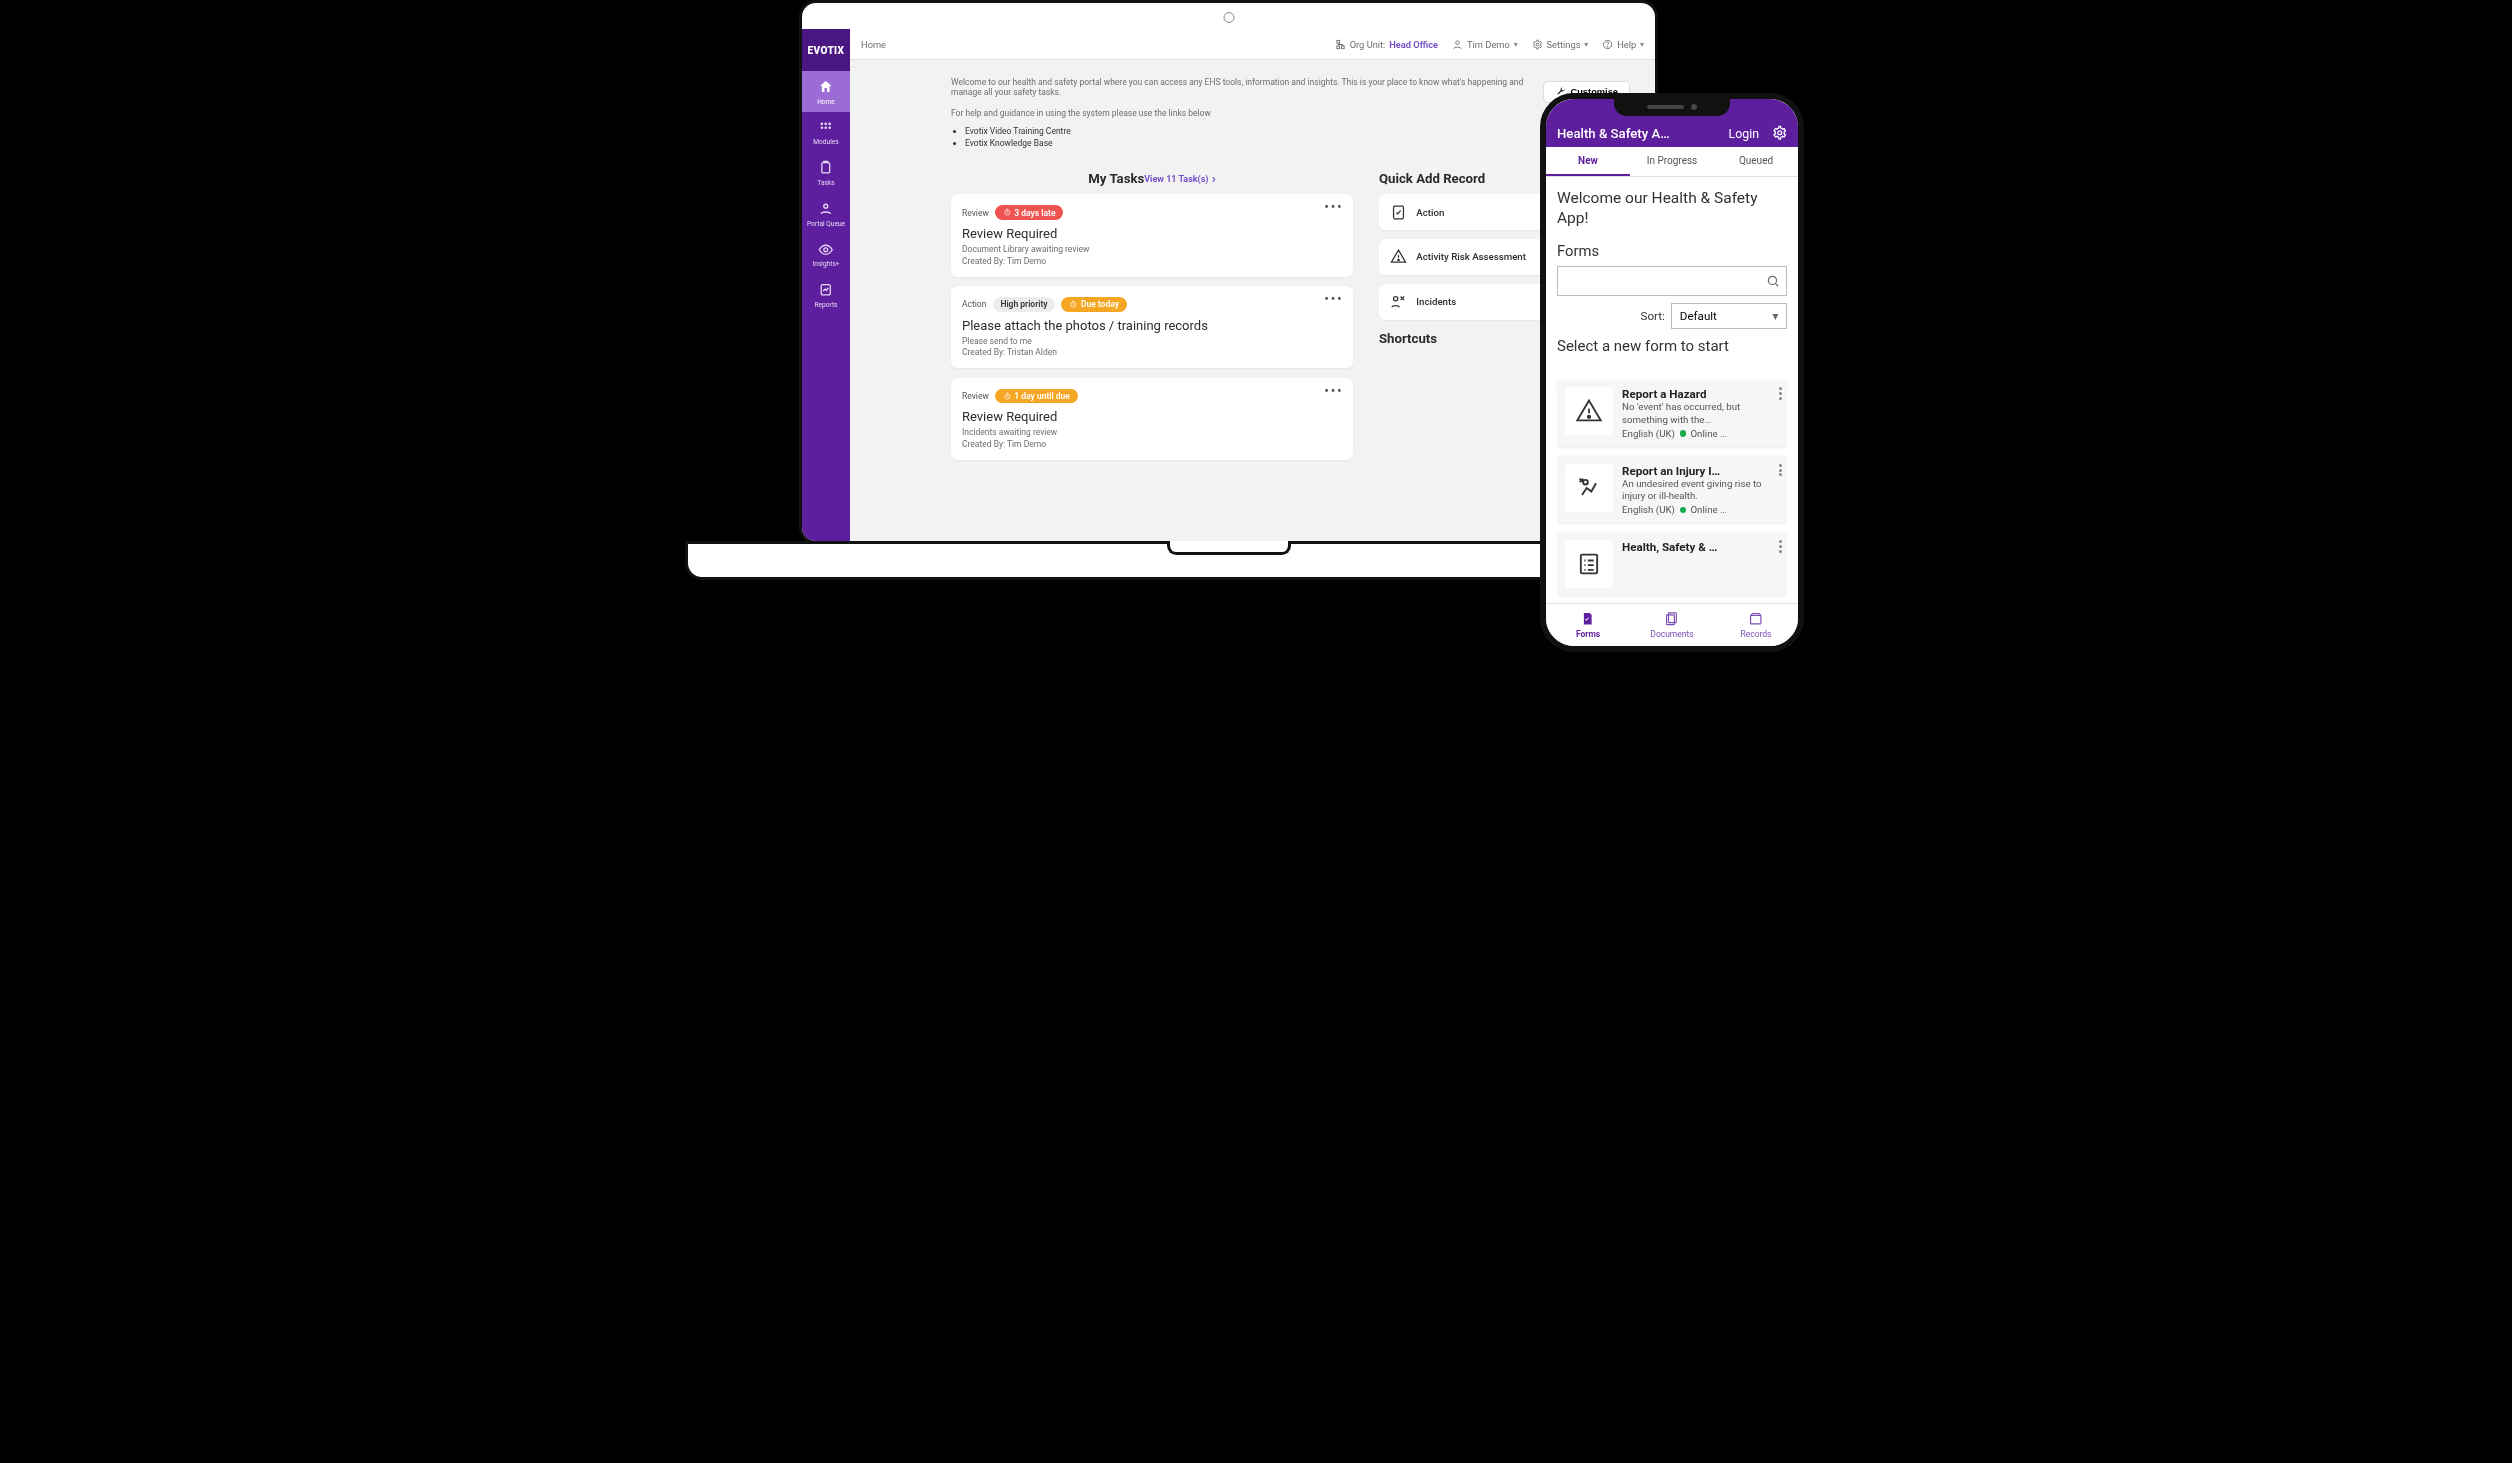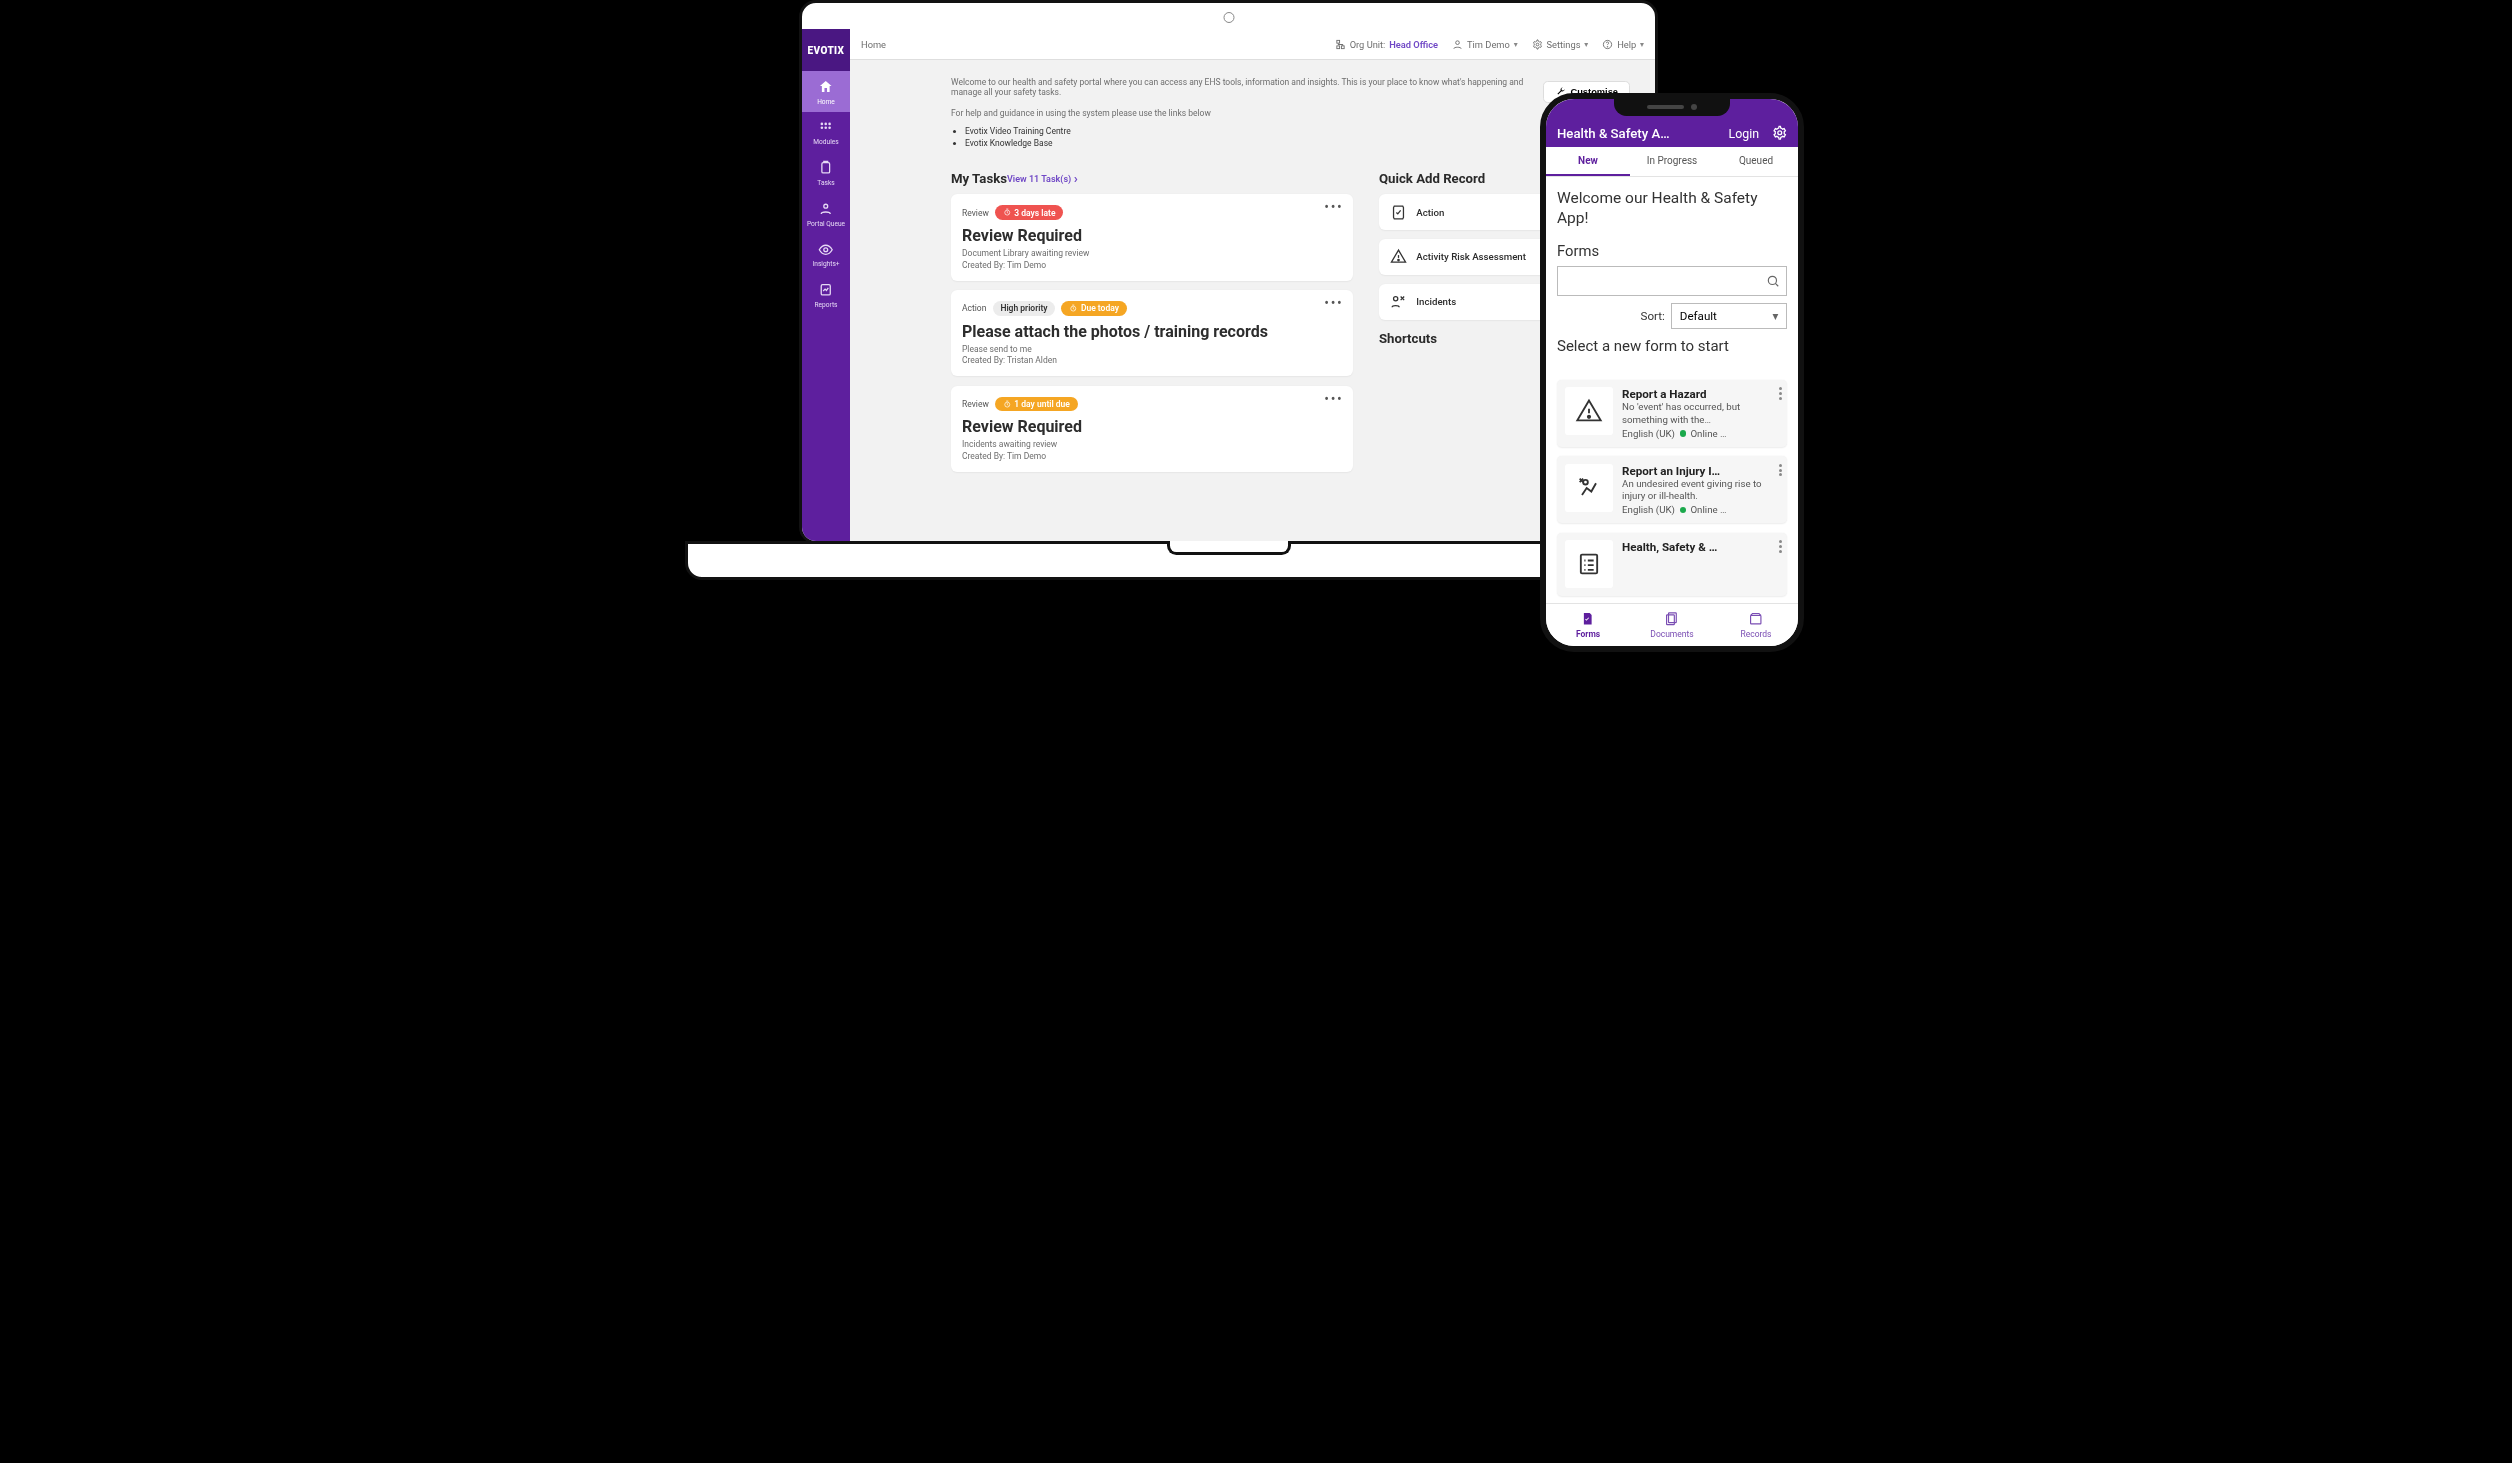--- a/index.html
+++ b/index.html
@@ -155,41 +155,41 @@
   .welcome-links li { margin-bottom: 1.6px; }
 
   .two-col {
     display: flex; gap: 26.4px; margin-top: 22px;
     align-items: flex-start;
   }
   .tasks-col { flex: 1.6; min-width: 0; }
   .side-col { flex: 1; min-width: 0; }
 
   .section-header {
-    display: flex; align-items: center; justify-content: flex-start;
+    display: flex; align-items: center; justify-content: center;
     margin-bottom: 7.8px;
   }
   .section-title { font-size: 13.2px; font-weight: 700; color: #2a2a2a; }
   .view-all { color: #7048c6; font-size: 9px; font-weight: 600; display: flex; align-items: center; gap: 3.1px; cursor: pointer; }
 
   .task-card {
     background: #fff; border-radius: 6.2px; padding: 11px 11px 9.3px;
     margin-bottom: 9.3px; position: relative;
     box-shadow: 0 0.8px 1.6px rgba(0,0,0,0.05);
   }
   .task-tags { display: flex; align-items: center; gap: 6.2px; margin-bottom: 6.2px; }
   .task-type { font-size: 8.5px; color: #555; }
   .pill {
     display: inline-flex; align-items: center; gap: 3.1px;
     border-radius: 776px; padding: 2.3px 7.8px; font-size: 8.5px; font-weight: 600;
   }
   .pill-gray { background: #ececec; color: #333; }
   .pill-red  { background: var(--red); color: #fff; }
   .pill-orange { background: var(--orange); color: #fff; }
-  .task-title { font-size: 16px; font-weight: 700; margin: 0 0 3.1px; }
+  .task-title { font-size: 13px; font-weight: 400; margin: 0 0 3.1px; }
   .task-sub { font-size: 8.5px; color: var(--text-muted); margin: 1.6px 0; }
   .task-menu {
     position: absolute; right: 9.3px; top: 11px;
     font-size: 14px; letter-spacing: 1.6px; color: #555; cursor: pointer;
     line-height: 4.7px;
   }
 
   .quick-list .q-item, .shortcut-list .q-item {
     background: #fff; border-radius: 6.2px;
     padding: 9.3px 11px; margin-bottom: 9.3px;

